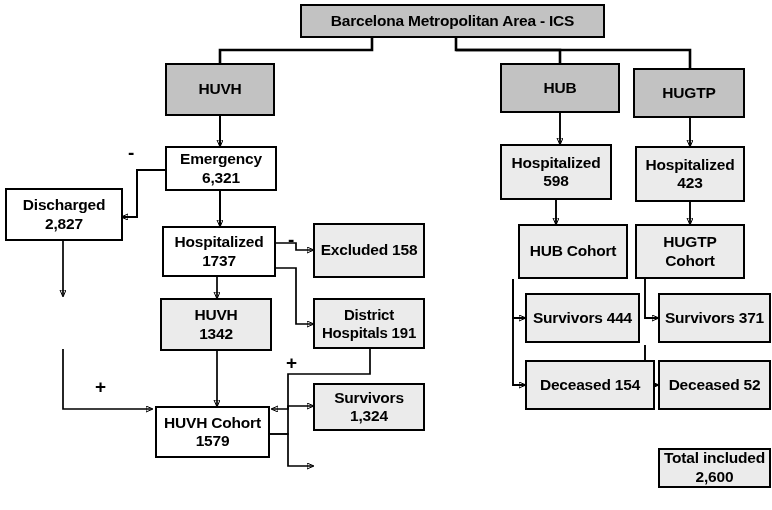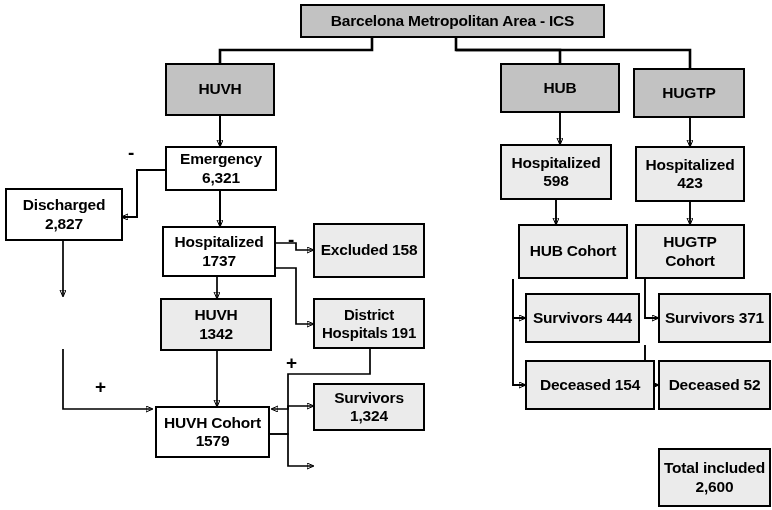--- a/index.html
+++ b/index.html
@@ -176,21 +176,21 @@
   </div>
 
   <div class="box fill-light fs16" style="left:658px;top:293px;width:113px;height:50px;">
     <span class="l1">Survivors 371</span>
   </div>
 
   <div class="box fill-light fs16" style="left:658px;top:360px;width:113px;height:50px;">
     <span class="l1">Deceased 52</span>
   </div>
 
-  <div class="box fill-light fs16" style="left:658px;top:448px;width:113px;height:59px;">
+  <div class="box fill-light fs16" style="left:658px;top:448px;width:113px;height:40px;justify-content:flex-end;">
     <span class="l1">Total included</span>
     <span class="l2">2,600</span>
   </div>
 
   <div class="sign" style="left:128px;top:143px;">-</div>
   <div class="sign" style="left:288px;top:230px;">-</div>
   <div class="sign" style="left:286px;top:353px;">+</div>
   <div class="sign" style="left:95px;top:377px;">+</div>
 
 </div>

